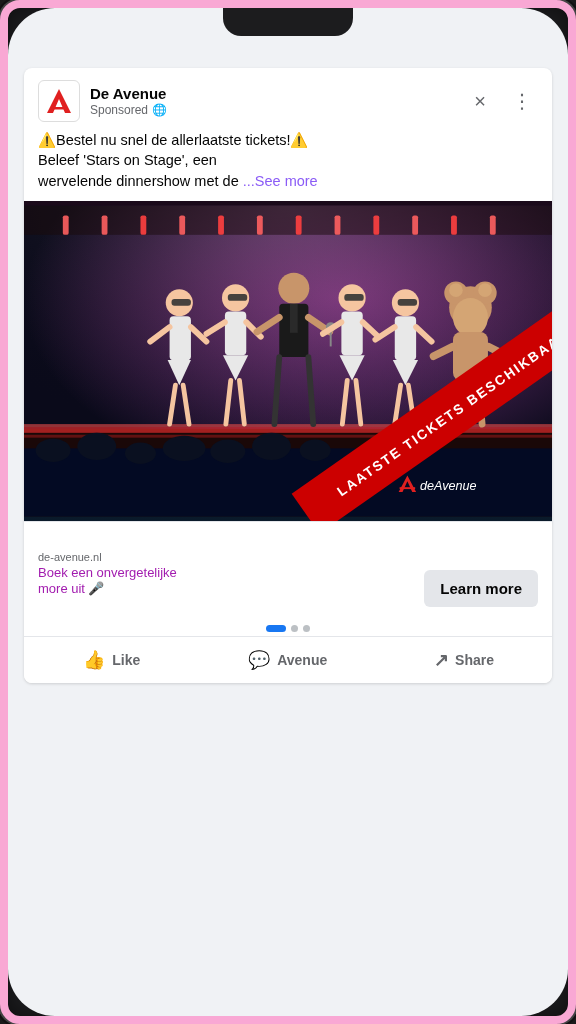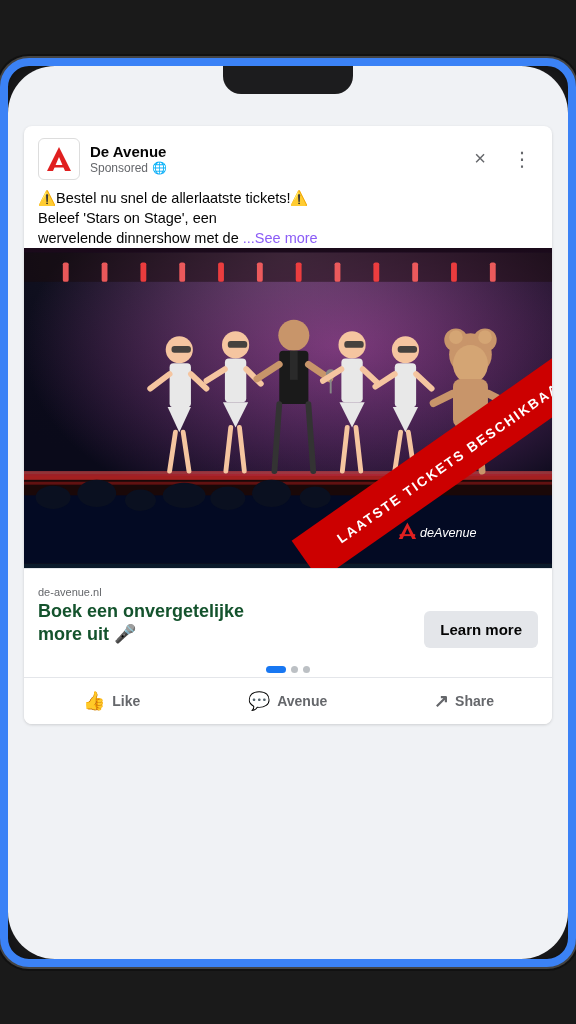--- a/index.html
+++ b/index.html
@@ -8,24 +8,24 @@
       background: #1a1a1a;
       display: flex;
       justify-content: center;
       align-items: center;
       min-height: 100vh;
       font-family: -apple-system, BlinkMacSystemFont, 'Segoe UI', Helvetica, Arial, sans-serif;
     }
 
     .phone-frame {
       width: 576px;
-      height: 909px;
+      height: 1024px;
       background: #1c1c1e;
-      border-radius: 29px;
-      border: 8px solid #3b82f6;
+      border-radius: 20px;
+      border: 8px solid #f9a8d4;
       box-shadow:
         0 0 0 2px #444,
         0 0 0 4px #111,
         inset 0 0 20px rgba(0,0,0,0.5);
       position: relative;
       overflow: hidden;
       display: flex;
       flex-direction: column;
       align-items: center;
     }
@@ -128,21 +128,21 @@
       width: 32px;
       height: 32px;
       display: flex;
       align-items: center;
       justify-content: center;
       border-radius: 50%;
     }
 
     
     .post-text {
-      padding: 0 14px 0 14px;
+      padding: 0 14px 10px 14px;
       font-size: 14.5px;
       color: #050505;
       line-height: 1.4;
     }
 
     .see-more {
       color: #8b5cf6;
       font-size: 14.5px;
     }
 
@@ -150,43 +150,43 @@
     .ad-image-container {
       position: relative;
       width: 100%;
       height: 320px;
       background: linear-gradient(180deg, #1a0a1a 0%, #2d0a2d 30%, #1a1a3a 60%, #0a1a2a 100%);
       overflow: hidden;
     }
 
     
     .ad-footer {
-      padding: 14px 14px 10px 14px;
+      padding: 20px 14px 10px 14px;
       display: flex;
       align-items: center;
       border-top: 1px solid #e4e6ea;
       background: #fff;
       gap: 36px;
     }
 
     .ad-footer-left {
       flex: 1;
     }
 
     .ad-url {
       font-size: 11px;
       color: #65676b;
       text-transform: lowercase;
       margin-bottom: 2px;
     }
 
     .ad-headline {
-      font-size: 18px;
-      font-weight: 700;
-      color: #14532d;
+      font-size: 13px;
+      font-weight: 400;
+      color: #a21caf;
       line-height: 1.3;
     }
 
     .learn-more-btn {
       background: #e4e6ea;
       border: none;
       border-radius: 6px;
       padding: 10px 16px;
       font-size: 15px;
       font-weight: 600;

